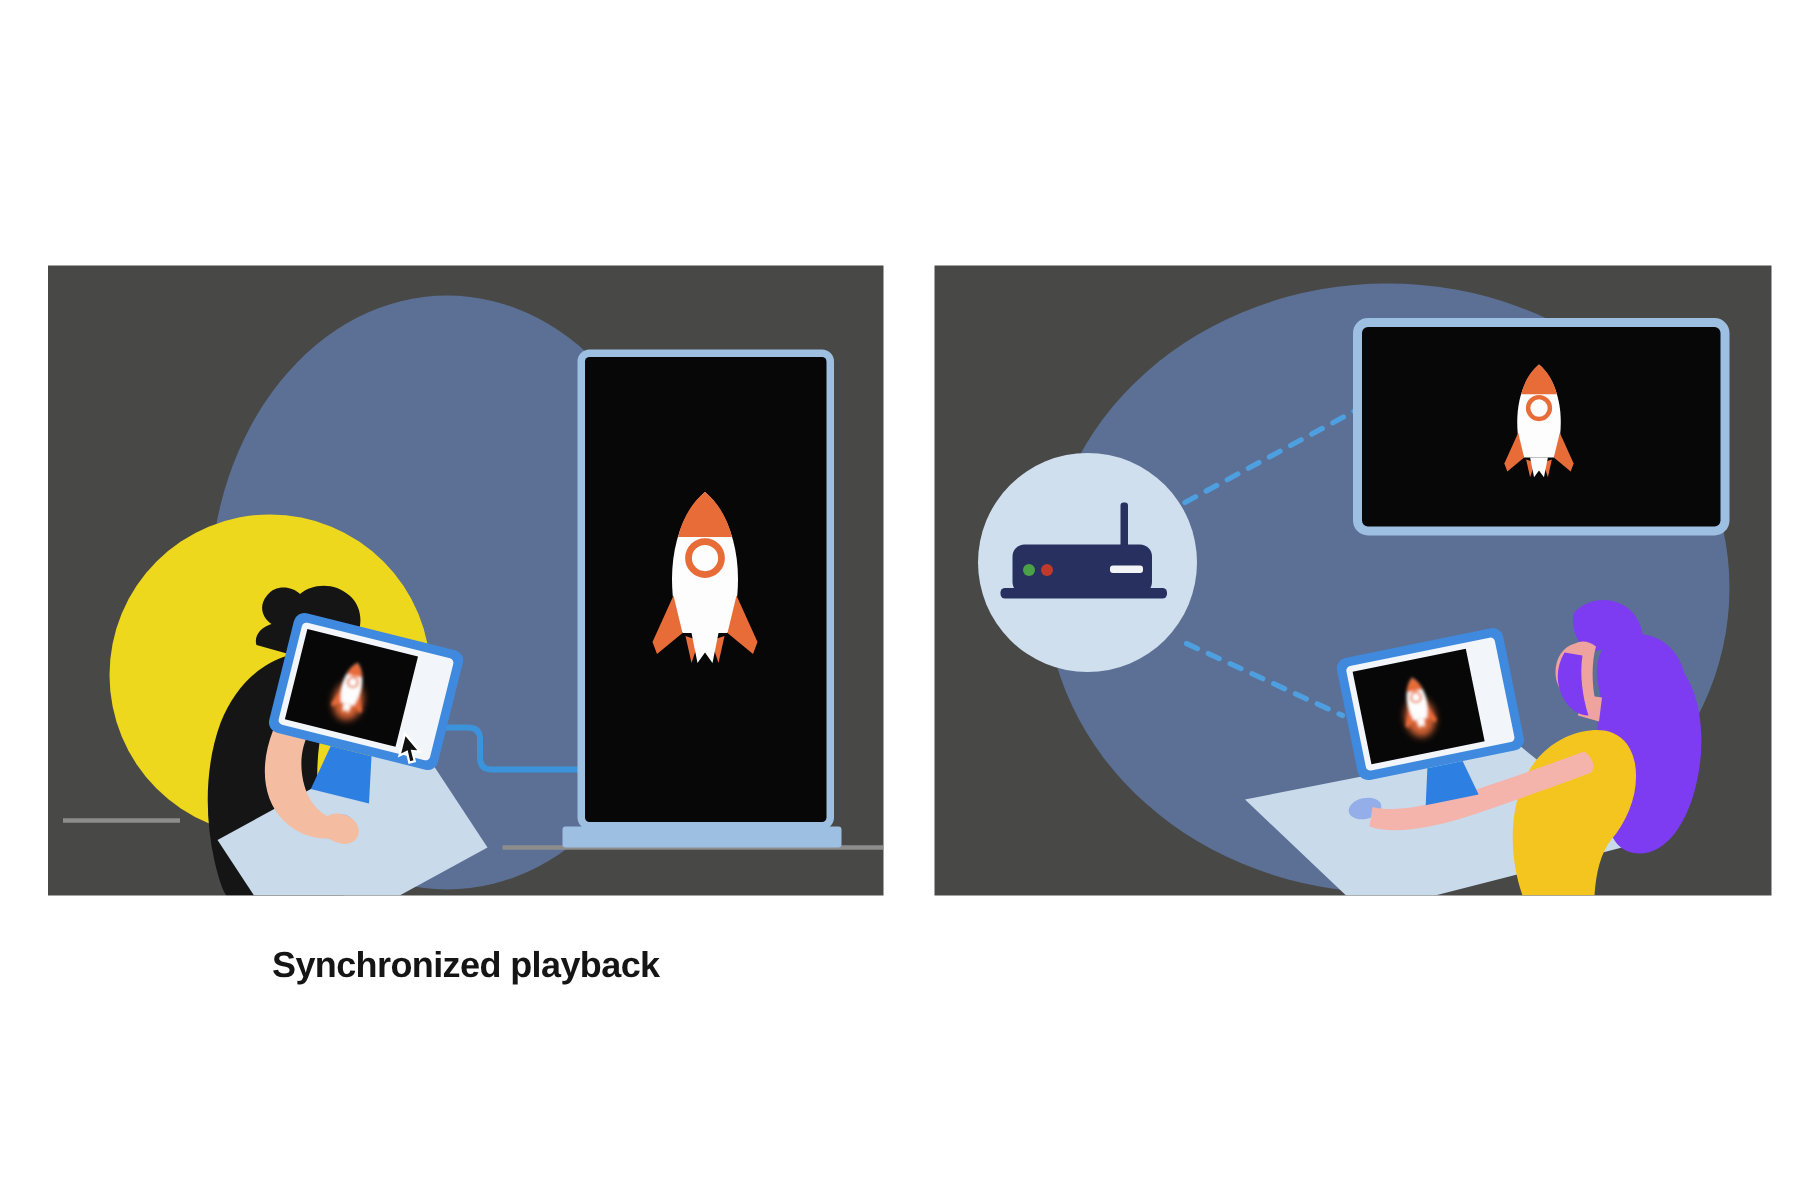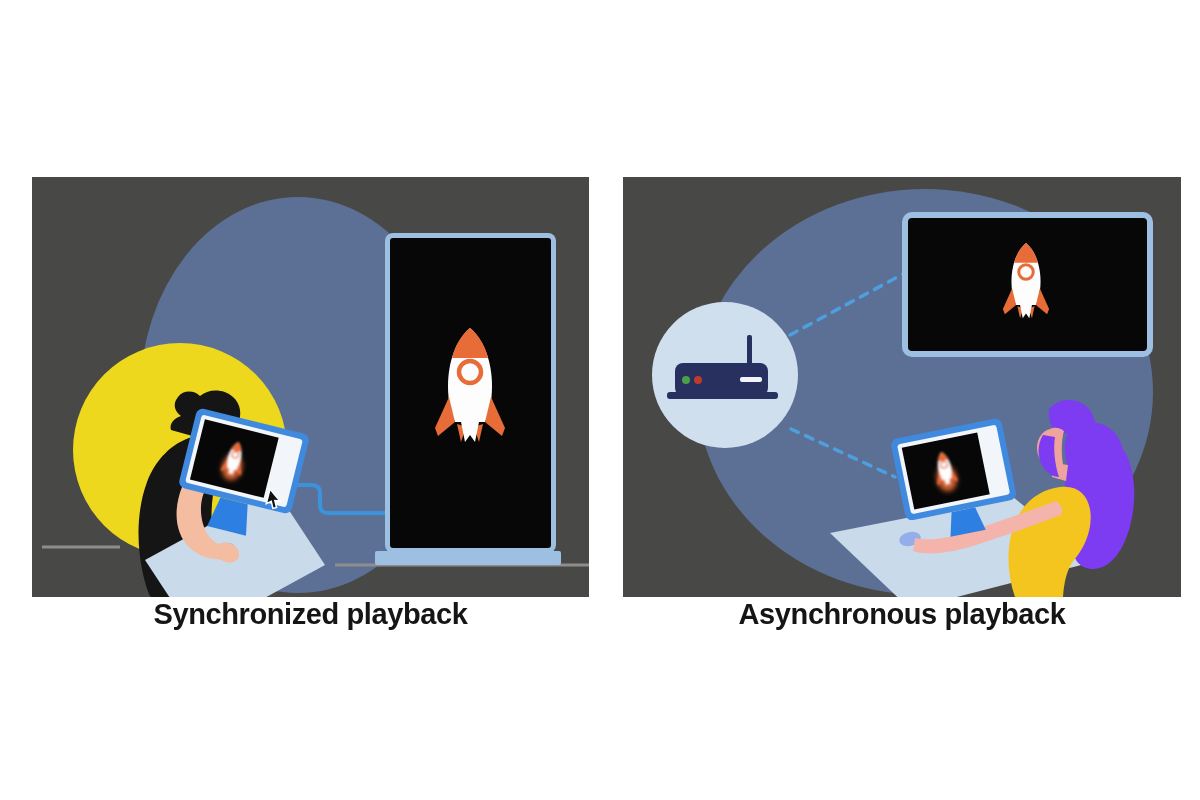--- a/index.html
+++ b/index.html
@@ -2,22 +2,22 @@
 <html style="--page-bg: #ffffff; --panel-bg: #484846; --circle-blue: #5c7095; --circle-yellow: #eed81e; --circle-light: #cfdfee; --router-navy: #27305e; --led-green: #4aa147; --led-red: #c0392b; --router-dash: #f2f4f8; --display-border: #9dc0e2; --screen-black: #070707; --monitor-frame: #3f8ade; --monitor-stand: #2e7fe2; --monitor-bezel: #f2f6fb; --desk: #c9daeb; --rocket-white: #fdfdfd; --rocket-orange: #e86c38; --dash-blue: #4d9fdf; --cable-blue: #3b93dc; --floor-line: #8d8d8d; --man-skin: #f4bda2; --man-dark: #151515; --woman-hair: #7d3cf2; --woman-skin: #efa39e; --woman-arm: #f4b4ac; --woman-shirt: #f3c51e; --mouse-blue: #93aee8; --caption-text: #151515;"><head>
 <meta charset="utf-8">
 <style>
   html,body{margin:0;padding:0;}
   body{background:var(--page-bg,#ffffff);font-family:"Liberation Sans",sans-serif;}
   .stage{position:relative;width:1200px;height:800px;overflow:hidden;background:var(--page-bg,#ffffff);}
   .panel{position:absolute;top:177px;width:557px;height:420px;margin:0;padding:0;background:var(--panel-bg,#484846);overflow:hidden;}
   .panel svg{display:block;width:100%;height:100%;}
   .panel-left{left:32px;}
   .panel-right{left:623px;width:558px;}
-  .caption{position:absolute;top:596px;height:36px;display:flex;align-items:center;justify-content:center;
-           font-weight:700;font-size:29px;letter-spacing:-0.4px;color:var(--caption-text,#151515);}
+  .caption{position:absolute;top:626px;height:36px;display:flex;align-items:center;justify-content:center;
+           font-weight:700;font-size:24px;letter-spacing:-0.4px;color:var(--caption-text,#151515);}
   .caption-left{left:32px;width:557px;}
   .caption-right{left:623px;width:558px;}
 </style>
 </head>
 <body>
 
 <svg width="0" height="0" style="position:absolute" aria-hidden="true">
   <defs>
     <filter id="f-blur-small" x="-60%" y="-60%" width="220%" height="220%">
         <feGaussianBlur stdDeviation="1.1"></feGaussianBlur>
@@ -126,14 +126,13 @@
           <ellipse cx="322" cy="300" rx="10" ry="13" style="fill:var(--rocket-orange)" opacity="0.9"></ellipse>
         </g>
         <g filter="url(#f-blur-small)">
           <use href="#rocket-shape" transform="translate(322,272) scale(0.3)"></use>
         </g>
       </g>
     </svg>
   </figure>
 
   <div class="caption caption-left">Synchronized playback</div>
-  <div class="caption caption-right">Asynchronous playback</div>
 </div>
 
 </body></html>

